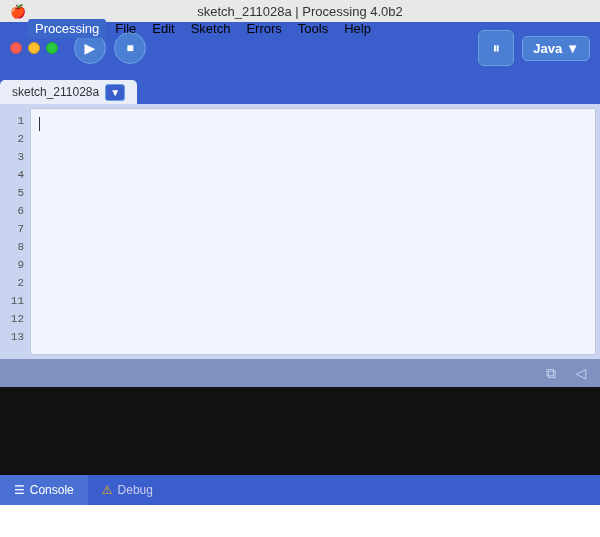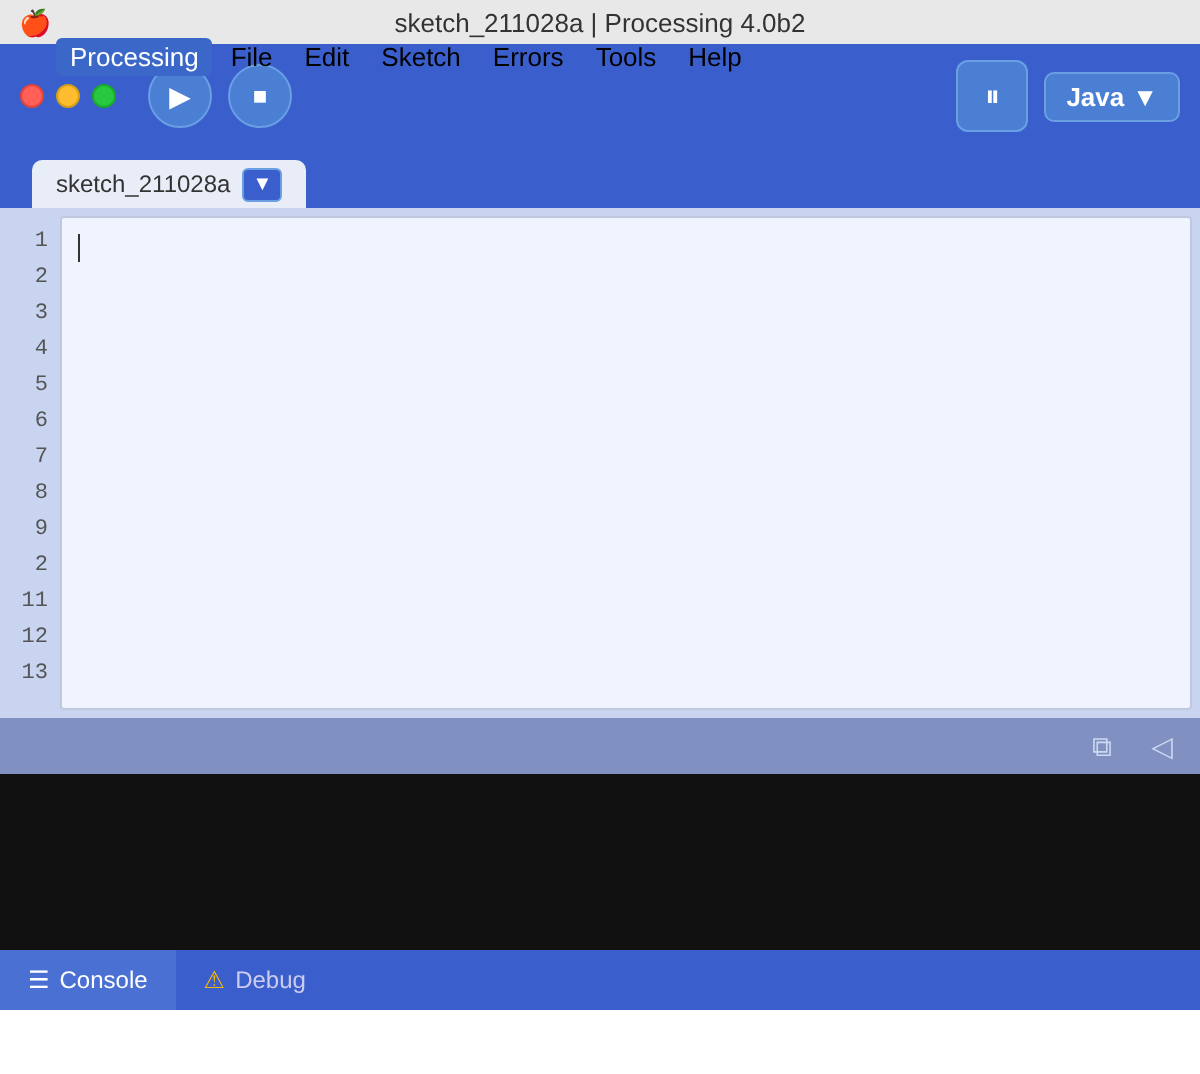--- a/index.html
+++ b/index.html
@@ -105,21 +105,21 @@
       cursor: pointer;
       display: flex; align-items: center; gap: 4px; font-weight: bold;
     }
 
     
     .tab-bar {
       background: #3a5fcd;
       height: 30px;
       display: flex;
       align-items: flex-end;
-      padding-left: 16px;
+      padding-left: 0;
     }
     .tab {
       background: #e8edf8;
       border-radius: 5px 5px 0 0;
       padding: 4px 12px;
       font-size: 12px;
       color: #333;
       display: flex;
       align-items: center;
       gap: 6px;

